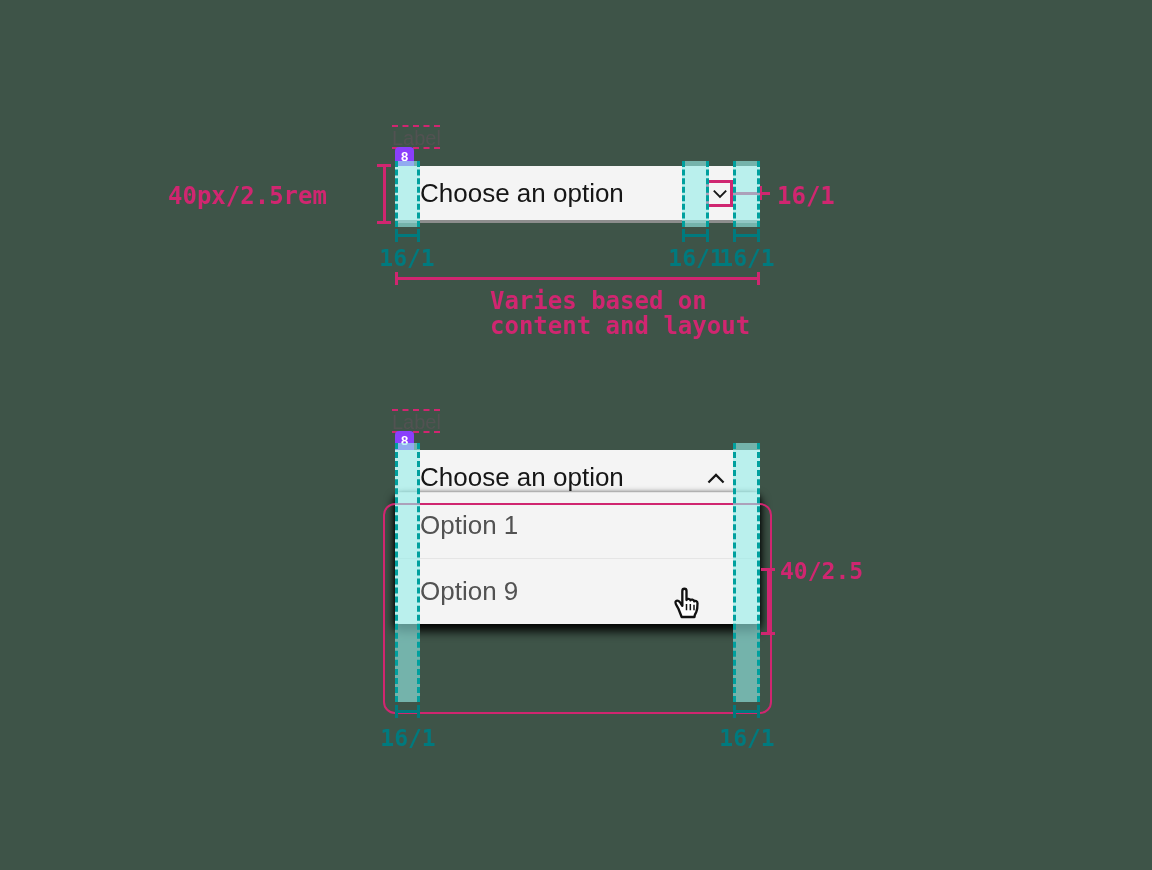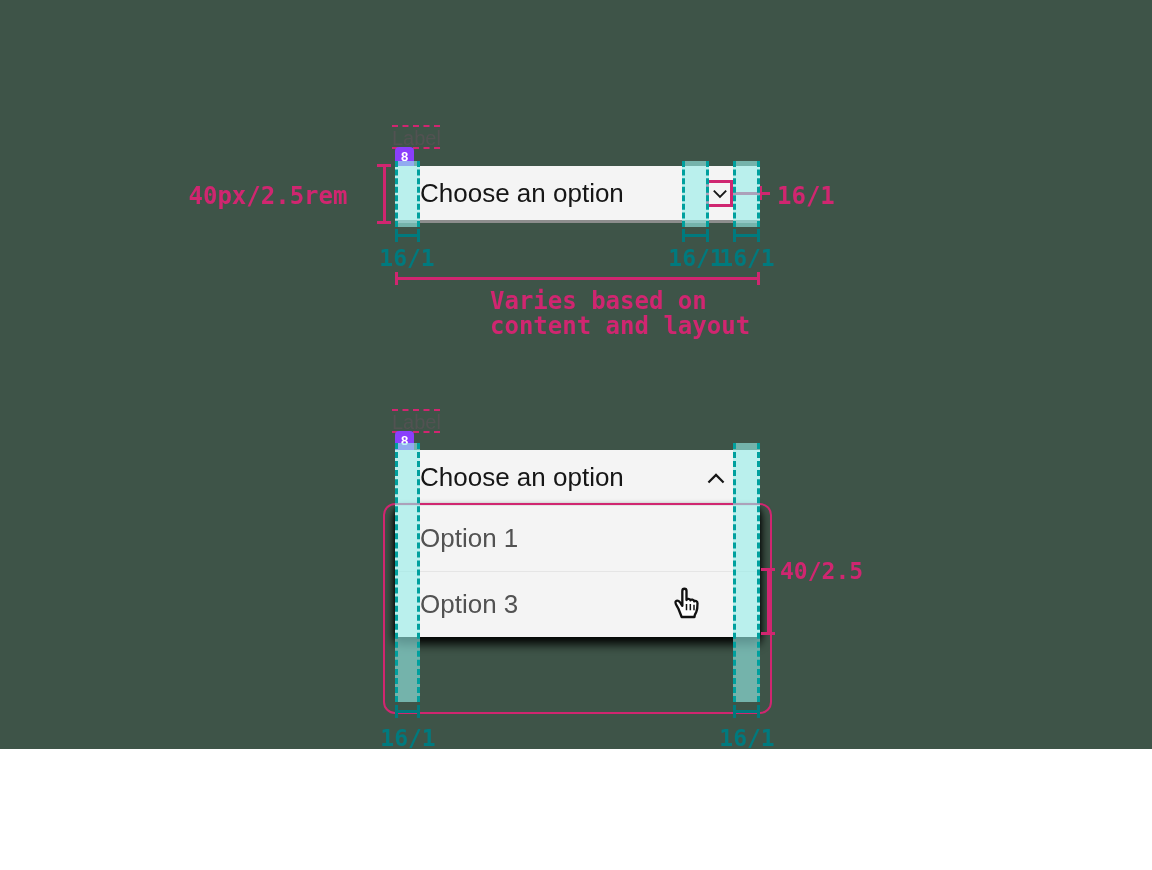--- a/index.html
+++ b/index.html
@@ -1,17 +1,17 @@
 <!DOCTYPE html>
 <html style="--bg: #3E5448; --pink: #d02670; --purple: #8a3ffc; --teal_text: #007a7e; --teal_dash: #00a09e; --teal_fill: rgba(150,238,233,0.62); --field_bg: #f4f4f4; --field_border: #8d8d8d; --menu_bg: #f4f4f4; --option_hover_bg: #e0e0e0; --text_primary: #161616; --text_secondary: #525252;"><head>
 <meta charset="utf-8">
 <style>
   html,body{margin:0;padding:0;}
   .canvas{
-    position:relative; width:1152px; height:749px; overflow:hidden;
+    position:relative; width:1152px; height:870px; overflow:hidden;
     background:var(--bg);
     font-family:"Liberation Sans","DejaVu Sans",sans-serif;
   }
   .abs{position:absolute; box-sizing:border-box;}
 
   
   .mono{font-family:"DejaVu Sans Mono","Liberation Mono",monospace; font-weight:bold;}
   .pink-txt{color:var(--pink);}
   .teal-txt{color:var(--teal_text);}
 
@@ -92,21 +92,21 @@
   </div>
   <div class="abs pink-line" style="left:733px; top:192px; width:37px; height:3px;"></div>
   <div class="abs pink-line" style="left:759px; top:186px; width:3px; height:14px;"></div>
   <div class="abs mono pink-txt" style="left:777px; top:182px; font-size:24px;">16/1</div>
 
   <div class="abs spacer-col" style="left:395px; top:161px; width:25px; height:66px;"></div>
   <div class="abs spacer-col" style="left:682px; top:161px; width:27px; height:66px;"></div>
   <div class="abs spacer-col" style="left:733px; top:161px; width:27px; height:66px;"></div>
 
   <div class="abs ibeam-v pink-txt" style="left:377px; top:164px; height:60px;"></div>
-  <div class="abs mono pink-txt" style="left:168px; top:182px; width:200px; font-size:24px; text-align:center;">40px/2.5rem</div>
+  <div class="abs mono pink-txt" style="left:168px; top:182px; width:200px; font-size:24px; text-align:left;">40px/2.5rem</div>
 
   <div class="abs ibeam-h teal-txt" style="left:395px; top:229px; width:25px;"></div>
   <div class="abs ibeam-h teal-txt" style="left:682px; top:229px; width:27px;"></div>
   <div class="abs ibeam-h teal-txt" style="left:733px; top:229px; width:27px;"></div>
   <div class="abs mono teal-txt" style="left:372px; top:245px; width:70px; font-size:23px; text-align:center;">16/1</div>
   <div class="abs mono teal-txt" style="left:661px; top:245px; width:70px; font-size:23px; text-align:center;">16/1</div>
   <div class="abs mono teal-txt" style="left:712px; top:245px; width:70px; font-size:23px; text-align:center;">16/1</div>
 
   <div class="abs ibeam-h pink-txt" style="left:395px; top:272px; width:365px;"></div>
   <div class="abs mono pink-txt" style="left:490px; top:313px; font-size:24px; line-height:26px;">content and layout</div>
@@ -118,23 +118,23 @@
 
   <div class="abs field" style="left:395px; top:450px; height:55px;">
     <div class="abs field-text" style="left:25px; top:0; height:55px; line-height:55px;">Choose an option</div>
     <span class="abs" style="right:33px; top:18px;">
       <svg class="chev" width="22" height="22" viewBox="0 0 16 16">
         <path d="M2.5 10.5 L8 5 L13.5 10.5" fill="none" stroke="#161616" stroke-width="1.6"></path>
       </svg>
     </span>
   </div>
 
-  <div class="abs menu" style="left:395px; top:505px;border-radius:6px;">
+  <div class="abs menu" style="left:395px; top:492px;border-radius:6px;">
     <div class="menu-option">Option 1</div>
-    <div class="menu-option">Option 3</div>
+    <div class="menu-option">Option 9</div>
   </div>
 
   <div class="abs menu-outline" style="left:383px; top:503px; width:389px; height:211px;"></div>
 
   <div class="abs spacer-col" style="left:395px; top:443px; width:25px; height:259px;"></div>
   <div class="abs spacer-col" style="left:733px; top:443px; width:27px; height:259px;"></div>
 
   <div class="abs" style="left:666px; top:582px;">
     <svg width="40" height="40" viewBox="0 0 24 24">
       <path d="M9.4 21 L7.4 15.9 C6.3 13.9 4.9 12.4 6 11.5 C6.9 10.7 8.2 11.7 8.9 12.9 L9.8 14.3 L9.8 5.4 C9.8 3.6 12.3 3.6 12.3 5.4 L12.3 10.8 C12.5 9.9 14.5 9.9 14.7 11 C15 10.3 16.8 10.5 16.9 11.6 C17.4 11.1 18.9 11.4 18.9 12.7 C18.9 13.9 18.8 16.4 18.2 17.9 C17.7 19.1 17.1 19.6 17.1 21 Z" fill="#ffffff" stroke="#111111" stroke-width="1.4" stroke-linejoin="round"></path>

